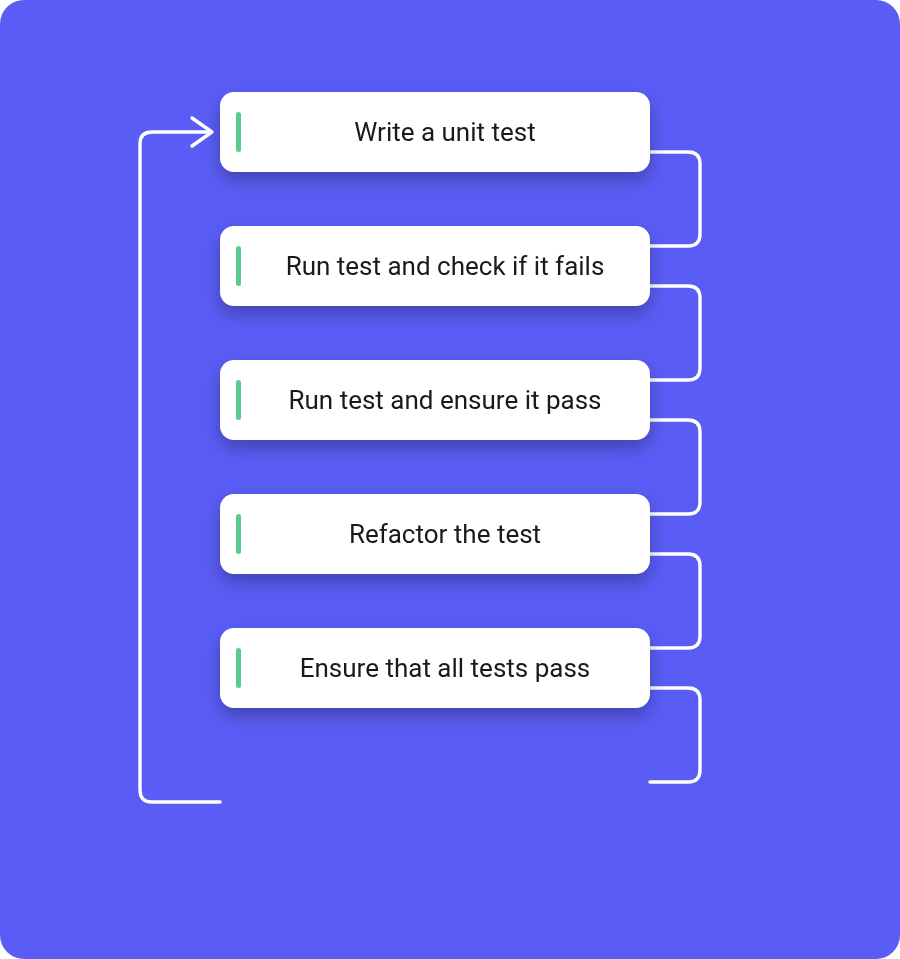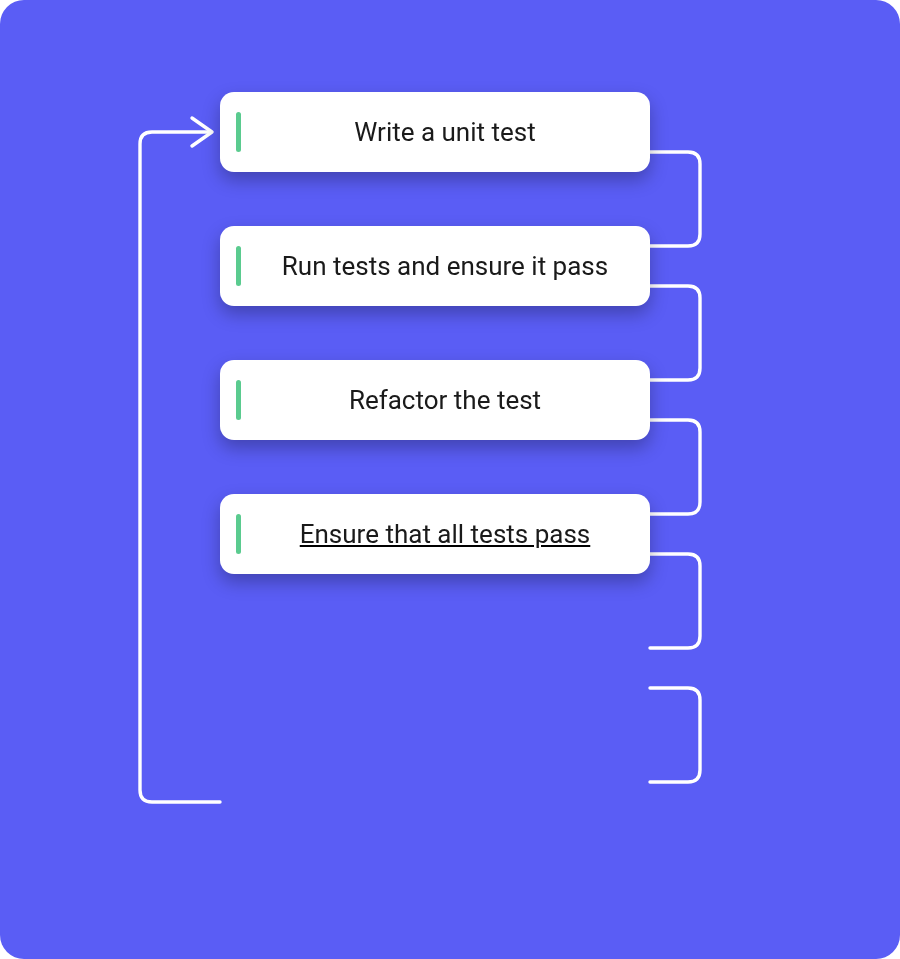--- a/index.html
+++ b/index.html
@@ -27,21 +27,21 @@
     height: 80px;
     background: #fff;
     border-radius: 14px;
     box-shadow: 0 8px 18px rgba(0,0,0,0.28);
     display: flex;
     align-items: center;
     box-sizing: border-box;
     padding-left: 30px;
     margin-bottom: 54px;
   }
-  .step:last-child { margin-bottom: 10px; text-decoration: underline; }
+  .step:last-child { margin-bottom: 10px; }
   .step .accent {
     position: absolute;
     left: 16px;
     top: 20px;
     bottom: 20px;
     width: 5px;
     border-radius: 3px;
     background: #5ACB8F;
   }
   .step .label {
@@ -81,21 +81,25 @@
     <path d="M212 132 L192 118 M212 132 L192 146" fill="none" stroke="#ffffff" stroke-width="3.4" stroke-linecap="round"></path>
   </svg>
 
   <div class="steps">
     <div class="step">
       <div class="accent"></div>
       <div class="label">Write a unit test</div>
     </div>
     <div class="step">
       <div class="accent"></div>
-      <div class="label">Run tests and ensure it pass</div>
+      <div class="label">Run test and check if it fails</div>
+    </div>
+    <div class="step">
+      <div class="accent"></div>
+      <div class="label">Run test and ensure it pass</div>
     </div>
     <div class="step">
       <div class="accent"></div>
       <div class="label">Refactor the test</div>
     </div>
     <div class="step">
       <div class="accent"></div>
       <div class="label">Ensure that all tests pass</div>
     </div>
   </div>

